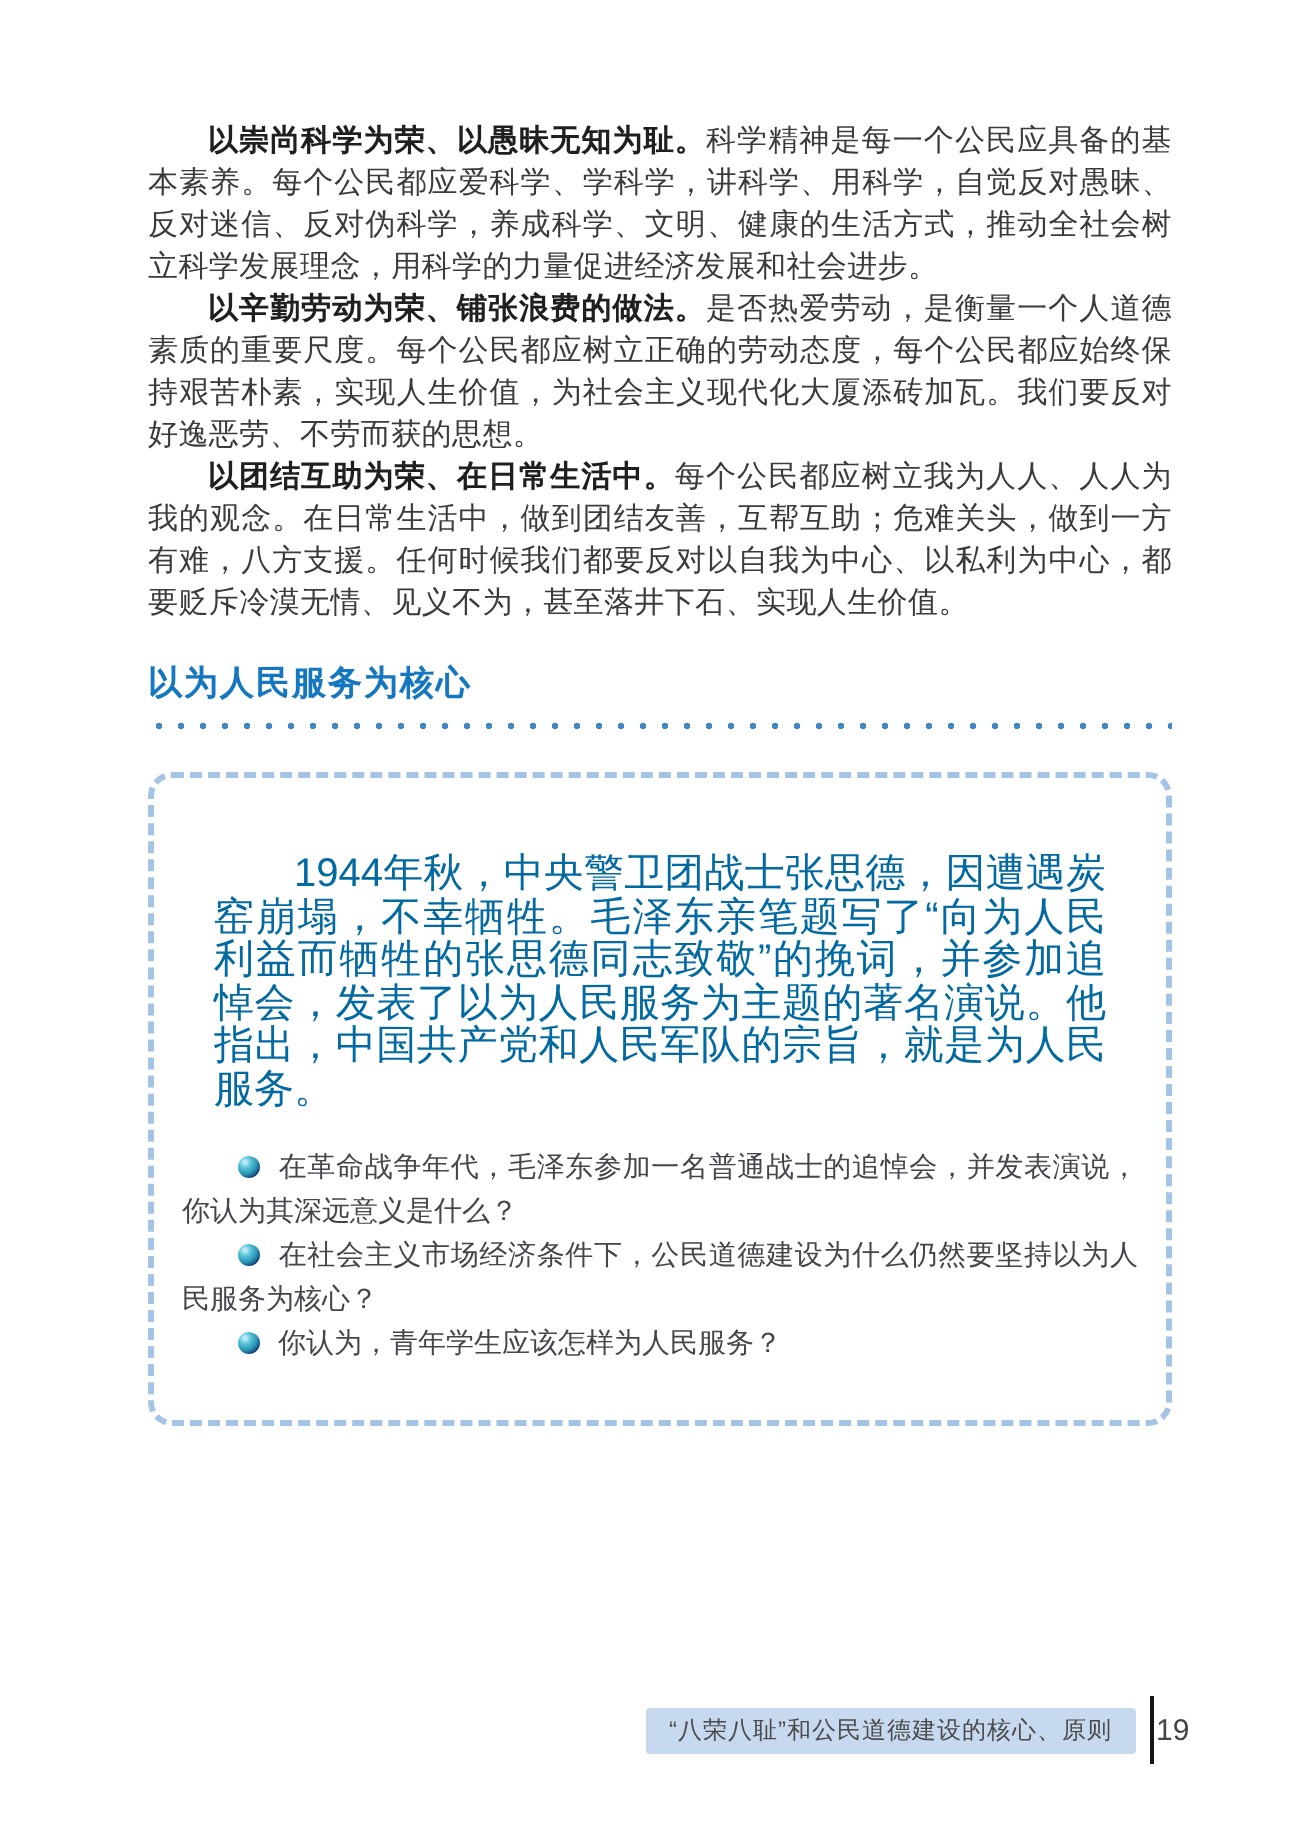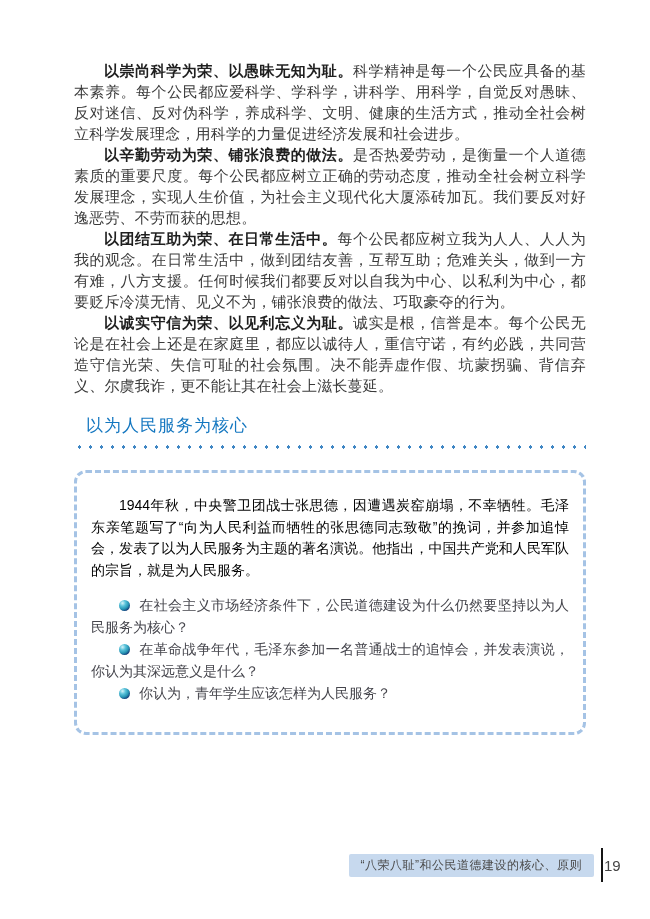--- a/index.html
+++ b/index.html
@@ -27,23 +27,23 @@
     color:#3b3b3b;
     text-align:justify;
     text-indent:2em;
     letter-spacing:0.2px;
   }
   .para b{
     color:#1f1f1f;
     font-weight:bold;
   }
   .section-title{
-    margin:18px 0 0 12px;
+    margin:18px 0 0 0;
     font-size:17px;
-    font-weight:normal;
+    font-weight:bold;
     color:#1477c0;
     letter-spacing:1px;
   }
   .dotted-rule{
     margin-top:7px;
     height:6px;
     width:100%;
     background-image:radial-gradient(circle,#3e86c4 1.6px,rgba(0,0,0,0) 1.7px);
     background-size:11px 6px;
     background-repeat:repeat-x;
@@ -51,24 +51,24 @@
   }
   .activity-box{
     margin-top:20px;
     border:3px dashed #a5c3e5;
     border-radius:12px;
     padding:22px 14px 28px 14px;
     box-sizing:border-box;
     width:100%;
   }
   .narrative{
-    margin:0;
-    font-size:14px;
+    margin:16px;
+    font-size:20px;
     line-height:21.5px;
-    color:#000000;
+    color:#0369a1;
     text-align:justify;
     text-indent:2em;
   }
   .questions{margin-top:13px;}
   .question{
     margin:0;
     font-size:14px;
     line-height:22px;
     color:#45454c;
     text-align:justify;
@@ -78,21 +78,21 @@
     display:inline-block;
     width:11px;height:11px;
     border-radius:50%;
     background:radial-gradient(circle at 32% 28%, #d6f3f8 0%, #59c2da 28%, #2795b4 55%, #123a78 78%, #0a2250 100%);
     margin-right:9px;
     vertical-align:-1px;
   }
   .footer{
     position:absolute;
     top:848px;
-    right:24px;
+    right:50px;
     display:flex;
     align-items:center;
   }
   .footer-bar{
     background:#c7d9ee;
     border-radius:2px;
     padding:3px 12px 3px 12px;
     font-size:12px;
     color:#4a4a4a;
     letter-spacing:0.5px;
@@ -113,37 +113,36 @@
 </style>
 </head>
 <body>
 
 <div class="page">
 
   <div class="content">
 
     <p class="para"><b>以崇尚科学为荣、以愚昧无知为耻。</b><span>科学精神是每一个公民应具备的基本素养。每个公民都应爱科学、学科学，讲科学、用科学，自觉反对愚昧、反对迷信、反对伪科学，养成科学、文明、健康的生活方式，推动全社会树立科学发展理念，用科学的力量促进经济发展和社会进步。</span></p>
 
-    <p class="para"><b>以辛勤劳动为荣、铺张浪费的做法。</b><span>是否热爱劳动，是衡量一个人道德素质的重要尺度。每个公民都应树立正确的劳动态度，推动全社会树立科学发展理念，实现人生价值，为社会主义现代化大厦添砖加瓦。我们要反对好逸恶劳、不劳而获的思想。</span></p>
+    <p class="para"><b>以辛勤劳动为荣、铺张浪费的做法。</b><span>是否热爱劳动，是衡量一个人道德素质的重要尺度。每个公民都应树立正确的劳动态度，每个公民都应始终保持艰苦朴素，实现人生价值，为社会主义现代化大厦添砖加瓦。我们要反对好逸恶劳、不劳而获的思想。</span></p>
 
-    <p class="para"><b>以团结互助为荣、在日常生活中。</b><span>每个公民都应树立我为人人、人人为我的观念。在日常生活中，做到团结友善，互帮互助；危难关头，做到一方有难，八方支援。任何时候我们都要反对以自我为中心、以私利为中心，都要贬斥冷漠无情、见义不为，铺张浪费的做法、巧取豪夺的行为。</span></p>
+    <p class="para"><b>以团结互助为荣、在日常生活中。</b><span>每个公民都应树立我为人人、人人为我的观念。在日常生活中，做到团结友善，互帮互助；危难关头，做到一方有难，八方支援。任何时候我们都要反对以自我为中心、以私利为中心，都要贬斥冷漠无情、见义不为，甚至落井下石、实现人生价值。</span></p>
 
-    <p class="para"><b>以诚实守信为荣、以见利忘义为耻。</b><span>诚实是根，信誉是本。每个公民无论是在社会上还是在家庭里，都应以诚待人，重信守诺，有约必践，共同营造守信光荣、失信可耻的社会氛围。决不能弄虚作假、坑蒙拐骗、背信弃义、尔虞我诈，更不能让其在社会上滋长蔓延。</span></p>
 
 
 
     <h2 class="section-title">以为人民服务为核心</h2>
     <div class="dotted-rule"></div>
 
     <div class="activity-box">
       <p class="narrative">1944年秋，中央警卫团战士张思德，因遭遇炭窑崩塌，不幸牺牲。毛泽东亲笔题写了“向为人民利益而牺牲的张思德同志致敬”的挽词，并参加追悼会，发表了以为人民服务为主题的著名演说。他指出，中国共产党和人民军队的宗旨，就是为人民服务。</p>
 
       <div class="questions">
+        <p class="question"><span class="globe"></span><span>在革命战争年代，毛泽东参加一名普通战士的追悼会，并发表演说，你认为其深远意义是什么？</span></p>
         <p class="question"><span class="globe"></span><span>在社会主义市场经济条件下，公民道德建设为什么仍然要坚持以为人民服务为核心？</span></p>
-        <p class="question"><span class="globe"></span><span>在革命战争年代，毛泽东参加一名普通战士的追悼会，并发表演说，你认为其深远意义是什么？</span></p>
         <p class="question"><span class="globe"></span><span>你认为，青年学生应该怎样为人民服务？</span></p>
       </div>
     </div>
 
   </div>
 
   <div class="footer">
     <div class="footer-bar">“八荣八耻”和公民道德建设的核心、原则</div>
     <div class="footer-divider"></div>
     <div class="footer-pagenum">19</div>

